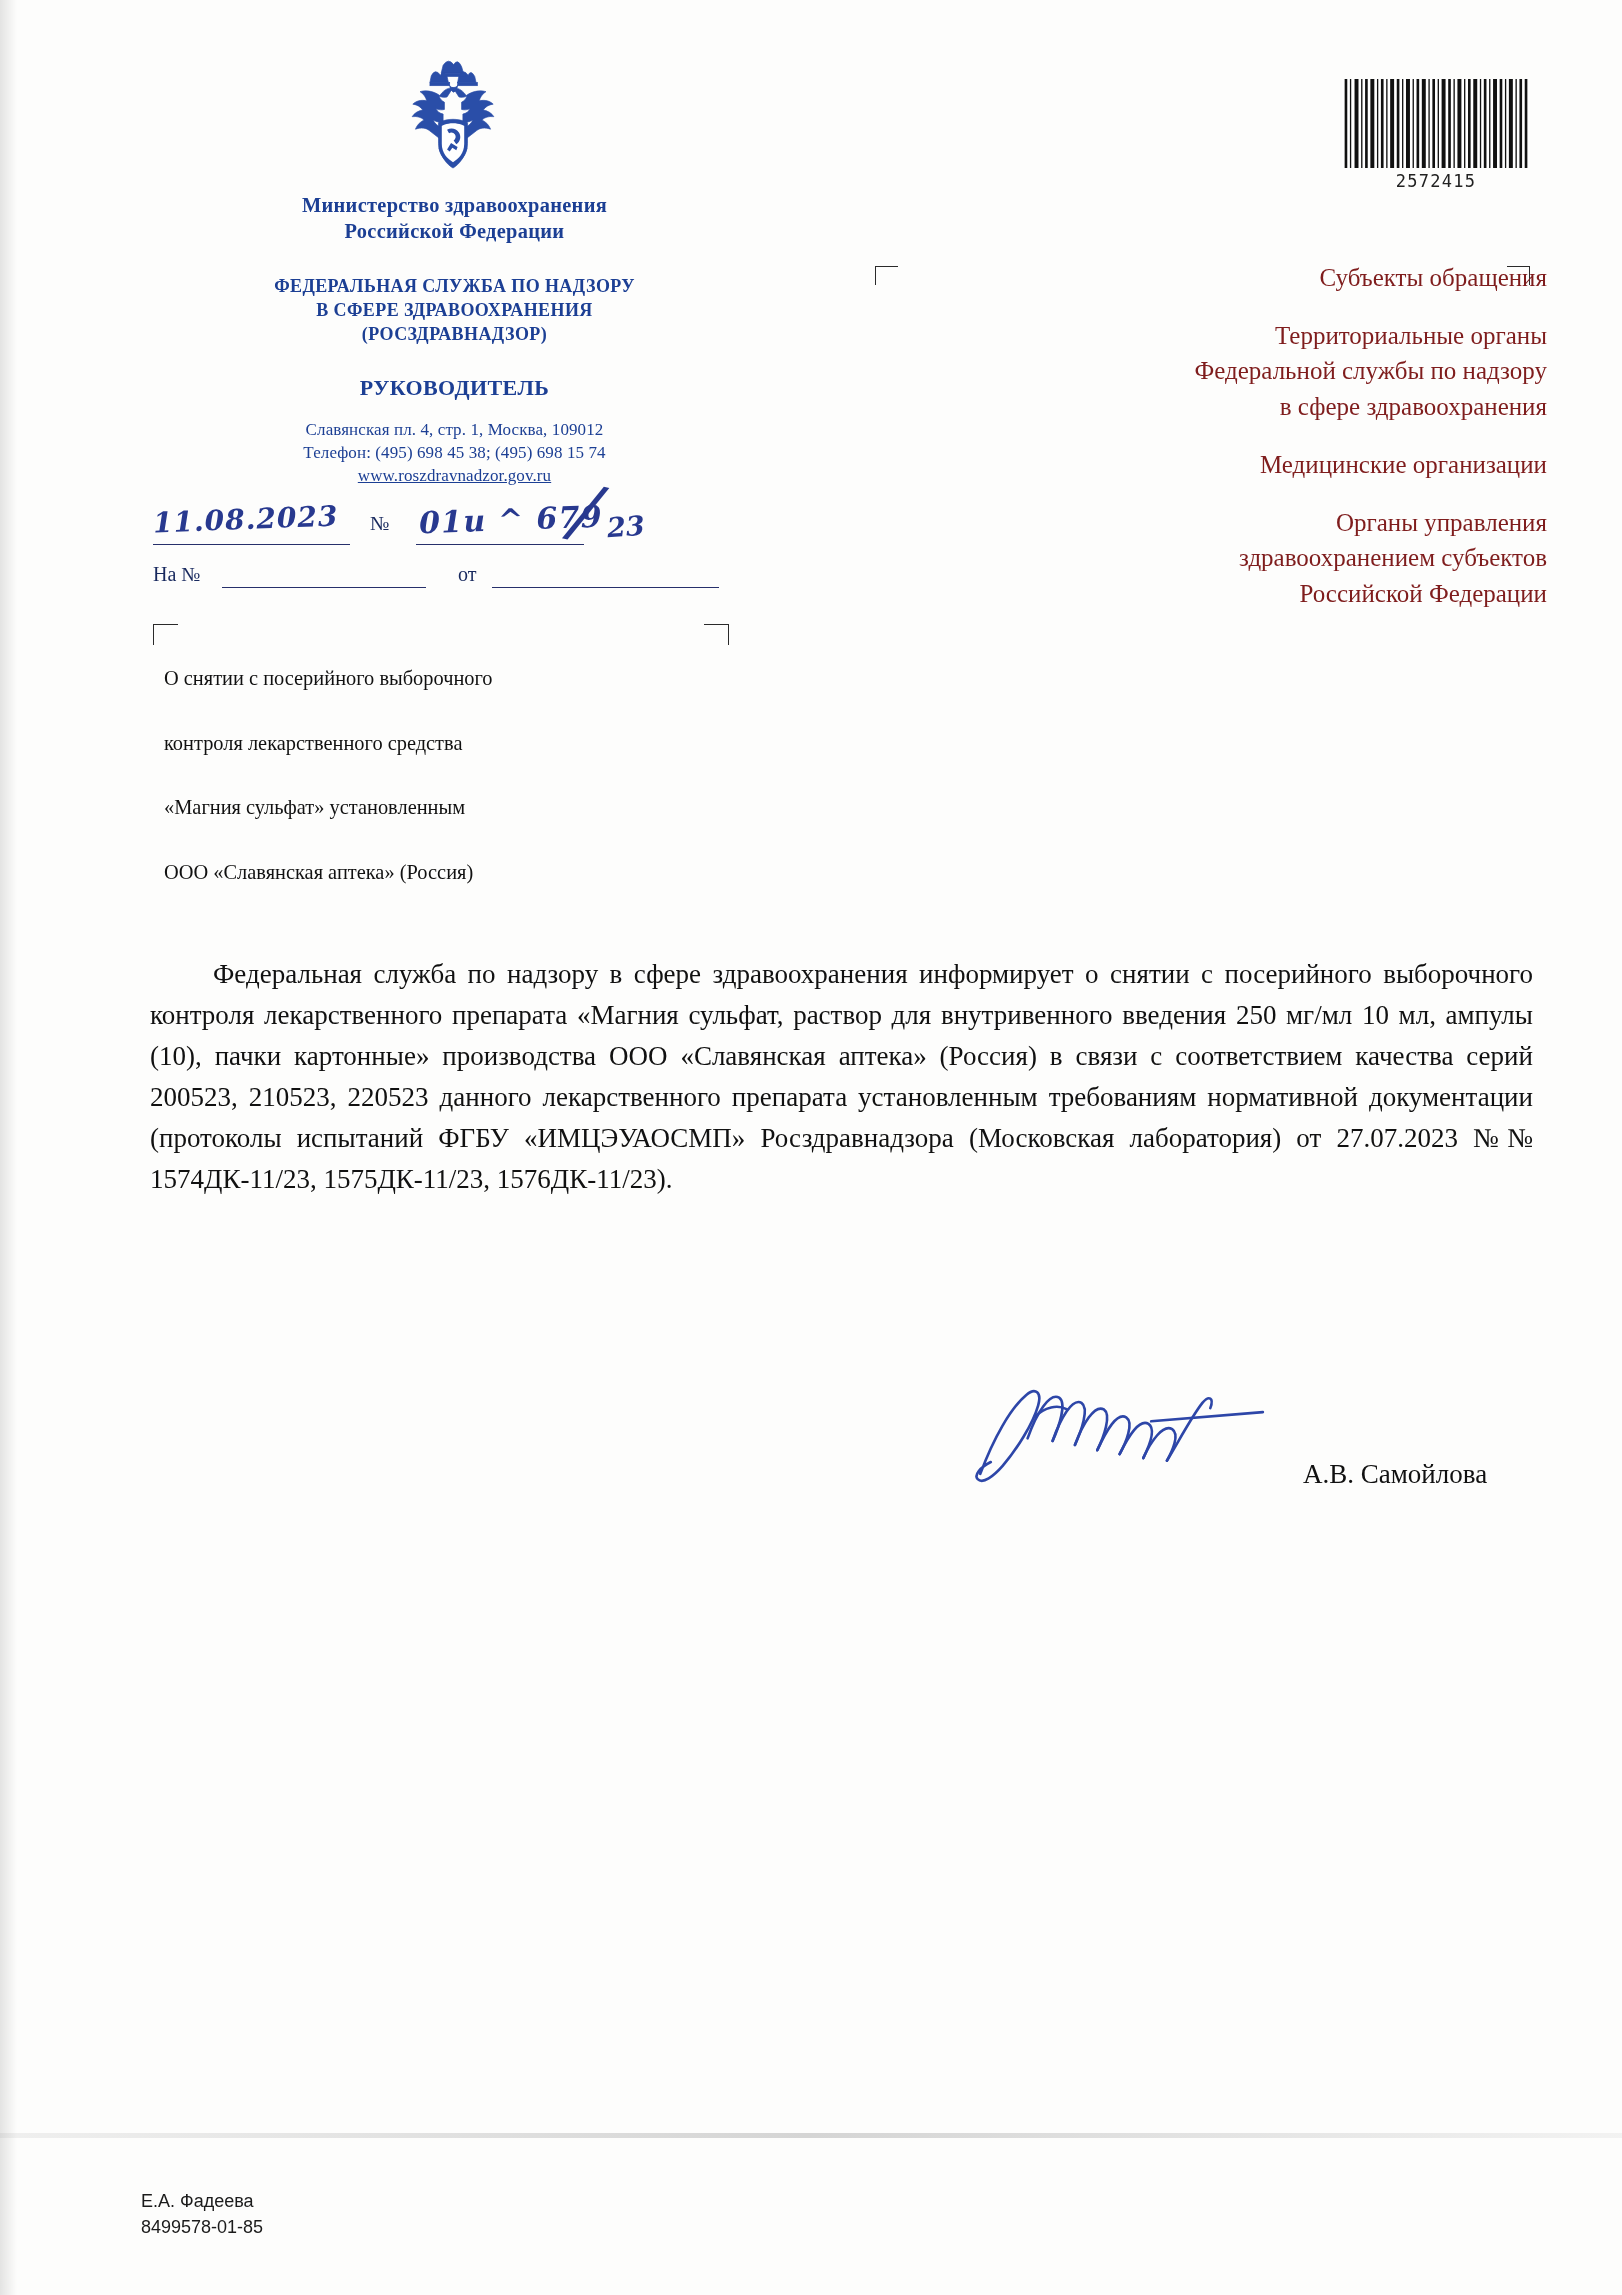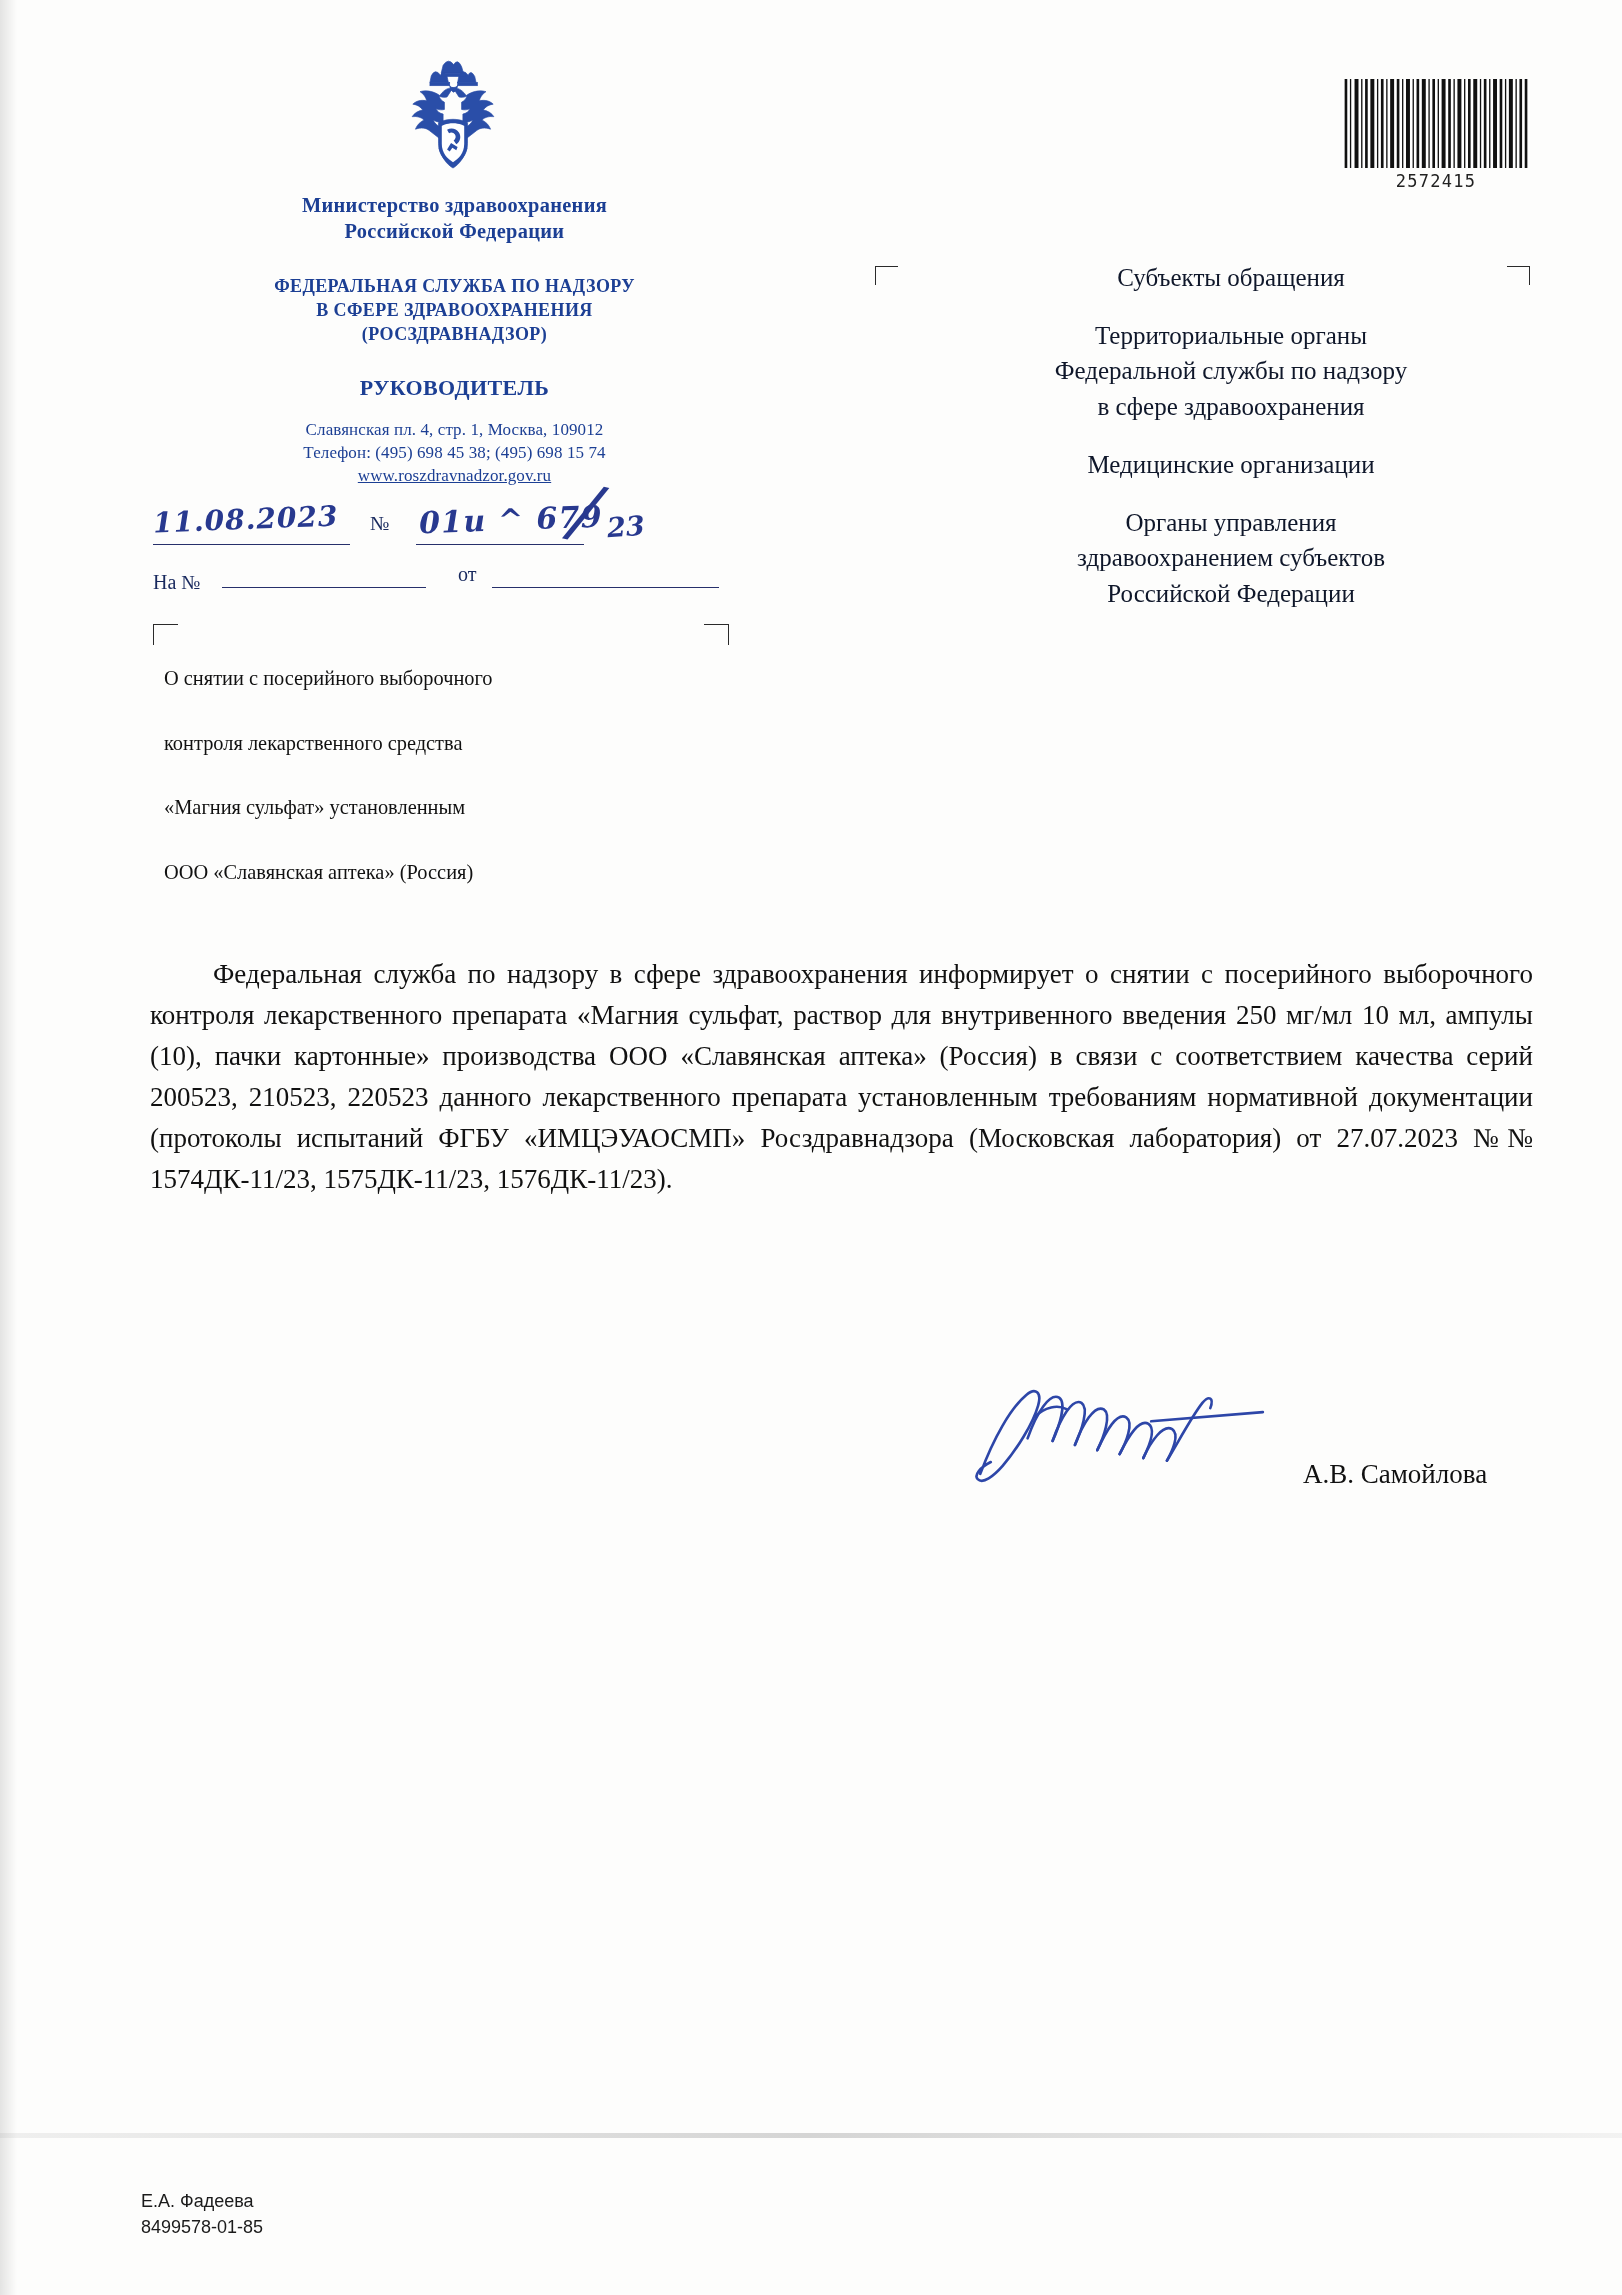--- a/index.html
+++ b/index.html
@@ -142,21 +142,21 @@
 
   .onref {
     position: absolute;
     left: 153px;
     top: 563px;
     width: 618px;
     height: 33px;
     color: #18295e;
     font-size: 20px;
   }
-  .onref .lbl1 { position: absolute; left: 0; top: 8px; }
+  .onref .lbl1 { position: absolute; left: 0; top: 0; }
   .onref .lbl2 { position: absolute; left: 305px; top: 0; }
   .onref .r1 { position: absolute; left: 69px; top: 24px; width: 204px; height: 1.3px; background: #27306b; }
   .onref .r2 { position: absolute; left: 339px; top: 24px; width: 227px; height: 1.3px; background: #27306b; }
 
   
   .subject {
     position: absolute;
     left: 164px;
     top: 628px;
     width: 579px;
@@ -203,24 +203,24 @@
     letter-spacing: 1.3px;
     color: #222;
   }
 
   
   .addressee {
     position: absolute;
     left: 915px;
     top: 260px;
     width: 632px;
-    text-align: center;
+    text-align: right;
     font-size: 25px;
     line-height: 1.42;
-    color: #0f172a;
+    color: #7f1d1d;
   }
   .addressee .grp { margin-bottom: 22.4px; }
   .addressee .grp:last-child { margin-bottom: 0; }
   .addr-bracket-l {
     position: absolute;
     left: 875px;
     top: 266px;
     width: 22.4px;
     height: 18.4px;
     border-left: 1.3px solid #2a2a2a;

